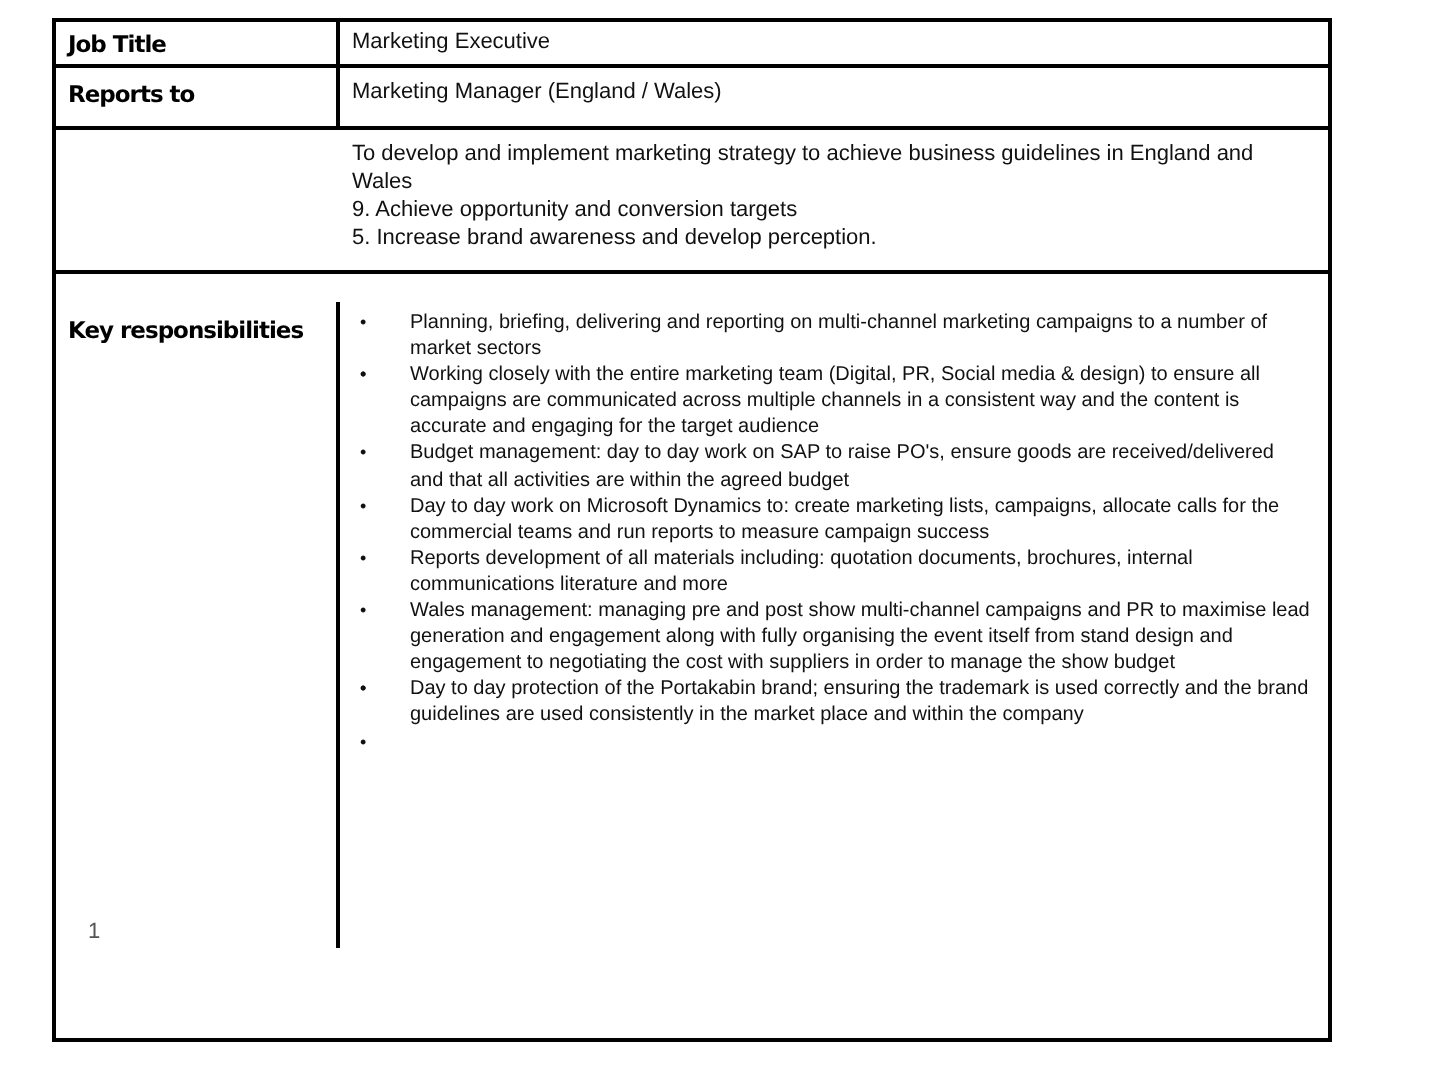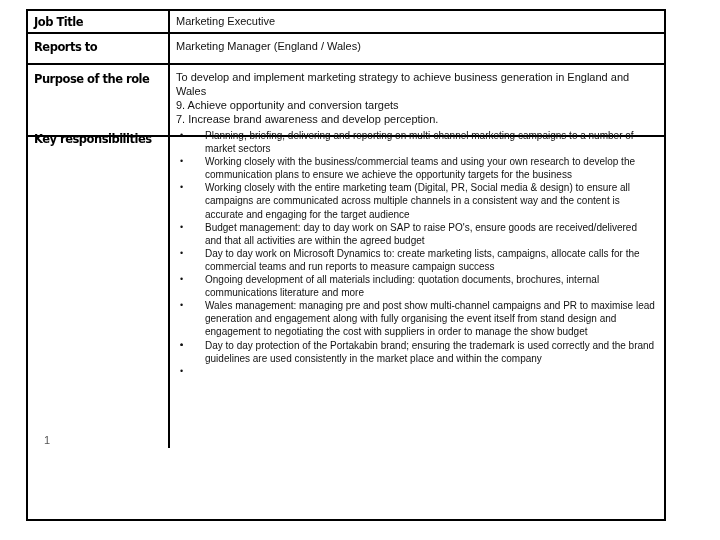--- a/index.html
+++ b/index.html
@@ -35,37 +35,36 @@
 <div class="tbl">
   <div class="row" style="top:23px;height:29px;">
     <div class="lab" style="padding-top:6px;">Reports to</div>
     <div class="val" style="padding-top:5px;">Marketing Manager (England / Wales)</div>
   </div>
   <div class="row" style="top:0;height:21px;">
     <div class="lab" style="padding-top:4px;">Job Title</div>
     <div class="val" style="padding-top:3px;">Marketing Executive</div>
   </div>
   <div class="row" style="top:54px;height:70px;">
-    <div class="lab">Purpose of the role</div>
     <div class="val">
-      <div>To develop and implement marketing strategy to achieve business generation in England and Wales</div>
+      <div>To develop and implement marketing strategy to achieve business guidelines in England and Wales</div>
       <div>9. Achieve opportunity and conversion targets</div>
-      <div>7. Increase brand awareness and develop perception.</div>
+      <div>5. Increase brand awareness and develop perception.</div>
     </div>
   </div>
-  <div class="row last" style="top:114px;height:323px;">
+  <div class="row last" style="top:140px;height:323px;">
     <div class="lab">Key responsibilities</div>
     <div class="val" style="padding-top:4px;right:8px;">
       <ul>
         <li><span class="bul">•</span><span>Planning, briefing, delivering and reporting on multi-channel marketing campaigns to a number of market sectors</span></li>
-        <li><span class="bul">•</span><span>Working closely with the business/commercial teams and using your own research to develop the communication plans to ensure we achieve the opportunity targets for the business</span></li>
+        <li><span class="bul">•</span></li>
         <li><span class="bul">•</span><span>Working closely with the entire marketing team (Digital, PR, Social media &amp; design) to ensure all campaigns are communicated across multiple channels in a consistent way and the content is accurate and engaging for the target audience</span></li>
         <li><span class="bul">•</span><span>Budget management: day to day work on SAP to raise PO's, ensure goods are received/delivered and that all activities are within the agreed budget</span></li>
         <li><span class="bul">•</span><span>Day to day work on Microsoft Dynamics to: create marketing lists, campaigns,  allocate calls for the commercial teams and run reports to measure campaign success</span></li>
-        <li><span class="bul">•</span><span>Ongoing development of all materials including: quotation documents, brochures, internal communications literature and more</span></li>
+        <li><span class="bul">•</span><span>Reports development of all materials including: quotation documents, brochures, internal communications literature and more</span></li>
         <li><span class="bul">•</span><span>Wales management: managing pre and post show multi-channel campaigns and PR to maximise lead generation and engagement along with fully organising the event itself from stand design and engagement to negotiating the cost with suppliers in order to manage the show budget</span></li>
         <li><span class="bul">•</span></li>
         <li><span class="bul">•</span><span>Day to day protection of the Portakabin brand; ensuring the trademark is used correctly and the brand guidelines are used consistently in the market place and within the company</span></li>
         <li><span class="bul">•</span></li>
       </ul>
     </div>
     <div class="pnum">1</div>
   </div>
 </div>
 

